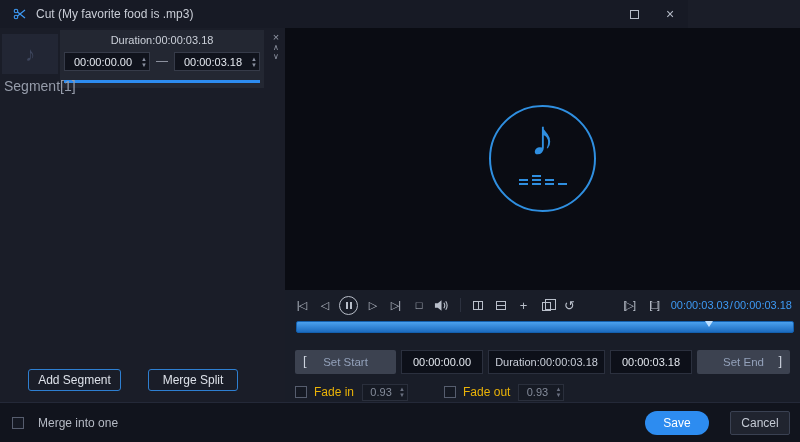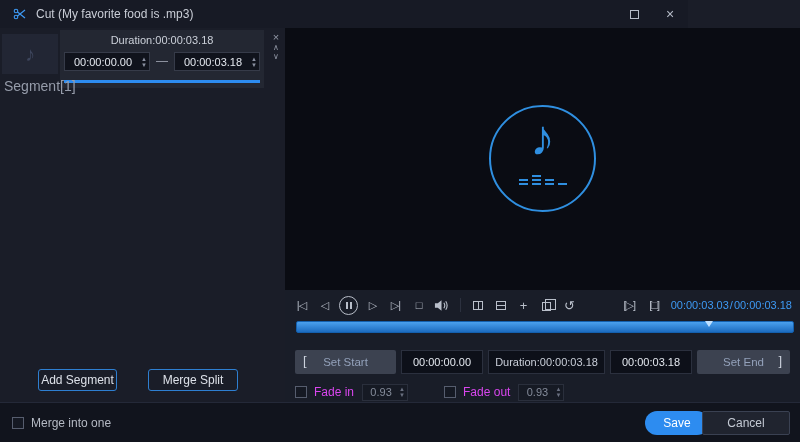--- a/index.html
+++ b/index.html
@@ -35,21 +35,21 @@
   .seg-dash{position:absolute;left:0;right:0;top:24px;text-align:center;font-size:12px;color:#9aa0ad;}
   .seg-progress{position:absolute;left:4px;right:4px;top:50px;height:3px;background:var(--accent);}
   .seg-side{position:absolute;left:268px;top:4px;width:16px;display:flex;flex-direction:column;align-items:center;}
   .seg-side button{color:#9298a6;}
   .seg-x{font-size:11px;line-height:11px;}
   .seg-ar{font-size:8px;line-height:9px;}
   .seg-label{position:absolute;left:4px;top:50px;font-size:14px;color:#969caa;}
 
   .left-btn{position:absolute;top:341px;height:22px;border:1px solid #2e7fd1;border-radius:3px;
             background:transparent;color:#dde1e9;font-size:12px;text-align:center;}
-  .btn-add{left:38px;width:79px;}
+  .btn-add{left:28px;width:93px;}
   .btn-split{left:148px;width:90px;}
 
   
   .preview{position:absolute;left:285px;top:28px;width:515px;height:262px;background:#0a0c13;}
   .circle{position:absolute;left:204px;top:77px;width:107px;height:107px;border:2px solid #2f8fe0;
           border-radius:50%;}
   .note{position:absolute;left:0;right:0;top:2px;text-align:center;font-size:50px;color:#2f8fe0;}
   .eq{position:absolute;left:50%;top:68px;transform:translateX(-50%);display:flex;gap:4px;align-items:flex-end;}
   .eq .col{display:flex;flex-direction:column;gap:2px;}
   .eq i{display:block;width:9px;height:2px;background:#2f8fe0;}
@@ -98,37 +98,37 @@
   .darkbox{height:24px;background:#0d1019;border:1px solid #2b303e;display:flex;align-items:center;
            justify-content:center;}
   .cut-in{width:82px;}
   .cut-in input{width:100%;background:transparent;border:none;outline:none;color:#e4e8ef;
                 font-size:11px;text-align:center;font-family:"Liberation Sans",sans-serif;padding:0;}
   .durbox{flex:1;color:#c9ced8;font-size:11px;}
 
   .row-fade{position:absolute;left:0;right:0;top:92px;height:20px;display:flex;align-items:center;
             padding:0 10px;}
   .cb{display:inline-block;width:12px;height:12px;border:1px solid #565d6e;background:#151923;}
-  .fade-label{font-size:12px;color:#d946ef;margin:0 8px 0 7px;}
+  .fade-label{font-size:12px;color:#eab308;margin:0 8px 0 7px;}
   .fadein-box{display:flex;align-items:center;width:46px;height:17px;background:#161a24;
               border:1px solid #2a2f3c;}
   .fadein-box input{flex:1;width:100%;background:transparent;border:none;outline:none;color:#858c9b;
                     font-size:11px;text-align:center;font-family:Liberation Sans, sans-serif;padding:0;}
   .fadein-box .spin{display:flex;flex-direction:column;margin-right:2px;}
   .fadein-box .spin span{font-size:6px;line-height:6px;color:#6a7080;}
   .fade-gap{width:36px;}
 
   
   .footer{position:absolute;left:0;top:402px;width:800px;height:40px;background:#11141d;
           border-top:1px solid #242938;display:flex;align-items:center;}
   .merge-wrap{display:flex;align-items:center;margin-left:12px;}
-  .merge-label{font-size:12px;color:#b5bac4;margin-left:7px;}
+  .merge-label{font-size:12px;color:#b5bac4;margin-left:14px;}
   .save-btn{position:absolute;right:91px;top:8px;width:64px;height:24px;background:var(--accent);
             border-radius:12px;color:#ffffff;font-size:12px;}
-  .cancel-btn{position:absolute;right:10px;top:8px;width:88px;height:24px;background:#20242f;
+  .cancel-btn{position:absolute;right:10px;top:8px;width:60px;height:24px;background:#20242f;
               border:1px solid #3a4152;border-radius:2px;color:#c4cad4;font-size:12px;margin-left:8px;}
 </style>
 </head>
 <body>
 
 <div class="app" style="--accent: #2d8cf0;">
 
   <div class="titlebar">
     <span class="scissors">
       <svg width="14" height="14" viewBox="0 0 14 14">

